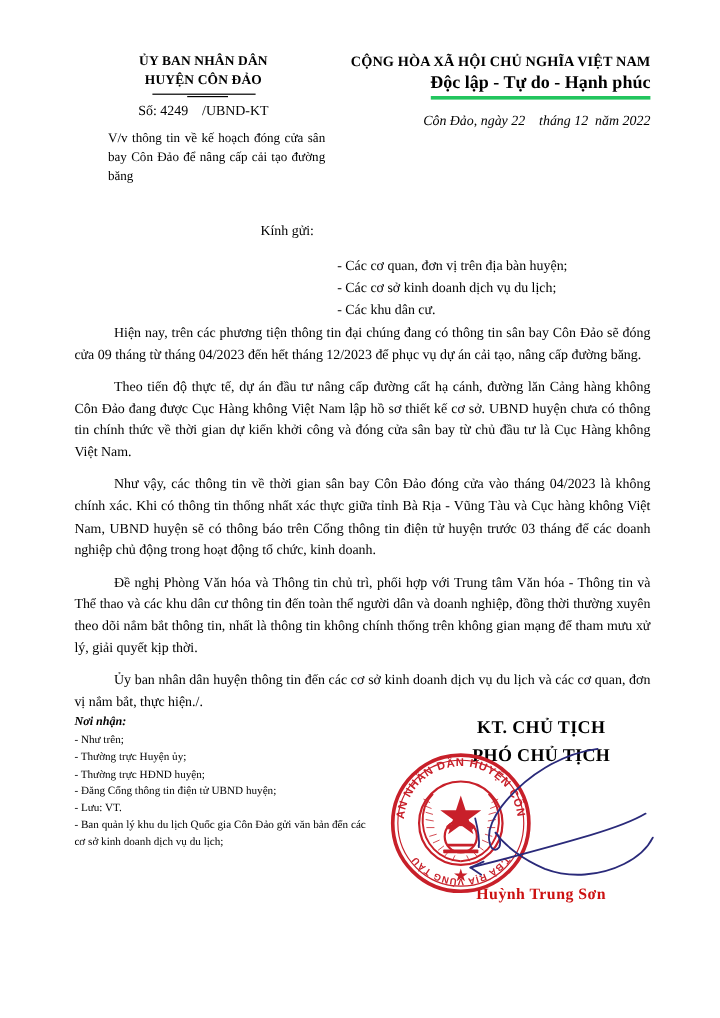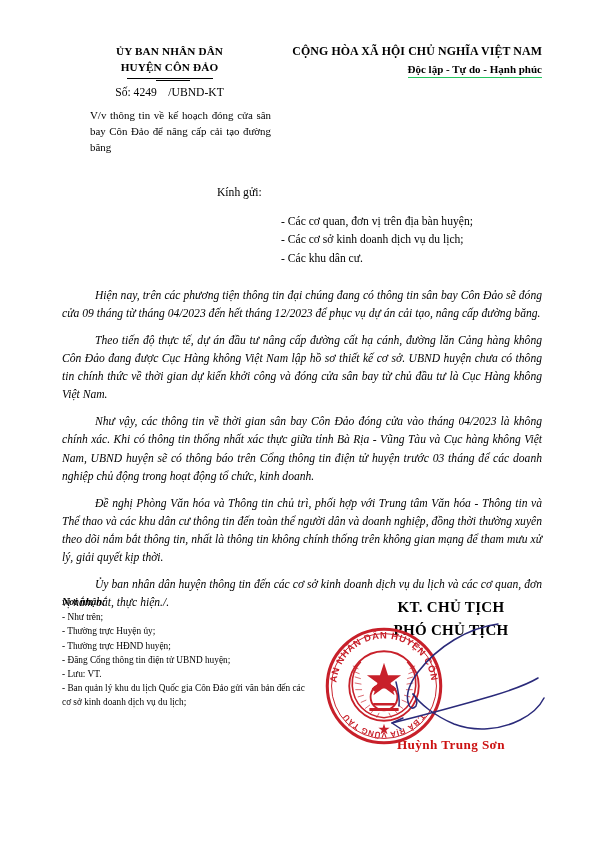--- a/index.html
+++ b/index.html
@@ -74,24 +74,24 @@
     padding-right: 6px;
     margin-left: 28px;
   }
   .nation-name {
     font-weight: bold;
     font-size: 11.9px;
     letter-spacing: 0.1px;
   }
   .nation-motto {
     font-weight: bold;
-    font-size: 11px;
+    font-size: 15px;
     margin-top: 2px;
     display: inline-block;
-    border-bottom: 1px solid #22c55e;
+    border-bottom: 3px solid #22c55e;
     padding-bottom: 2px;
   }
   .date-line {
     font-style: italic;
     font-size: 11.6px;
     margin-top: 11px;
     white-space: pre;
   }
 
   
@@ -106,25 +106,23 @@
   .kg-list {
     padding-left: 64px;
   }
   .kg-item {
     line-height: 1.62;
     white-space: pre;
   }
 
   
   .body-text {
-    margin-top: 18px;
     font-size: 11.6px;
     line-height: 1.56;
     text-align: justify;
-    font-style: italic;
   }
   .body-text p {
     margin: 0 0 9px 0;
     text-indent: 33px;
   }
 
   
   .footer {
     position: absolute;
     left: 62px;
@@ -200,20 +198,21 @@
       </div>
       <div class="org-underline"></div>
       <div class="num-rule"></div>
       <div class="doc-number">Số: 4249    /UBND-KT</div>
       <div class="subject">V/v thông tin về kế hoạch đóng cửa sân bay Côn Đảo để nâng cấp cải tạo đường băng</div>
     </div>
 
     <div class="hdr-right">
       <div class="nation-name">CỘNG HÒA XÃ HỘI CHỦ NGHĨA VIỆT NAM</div>
       <div><span class="nation-motto">Độc lập - Tự do - Hạnh phúc</span></div>
+      <div class="date-line">Côn Đảo, ngày 22    tháng 12  năm 2022</div>
     </div>
 
   </div>
 
   <div class="kinh-gui-block">
     <div class="kinh-gui-label">Kính gửi:</div>
     <div class="kg-list">
       <div class="kg-item">- Các cơ quan, đơn vị trên địa bàn huyện;</div>
       <div class="kg-item">- Các cơ sở kinh doanh dịch vụ du lịch;</div>
       <div class="kg-item">- Các khu dân cư.</div>

